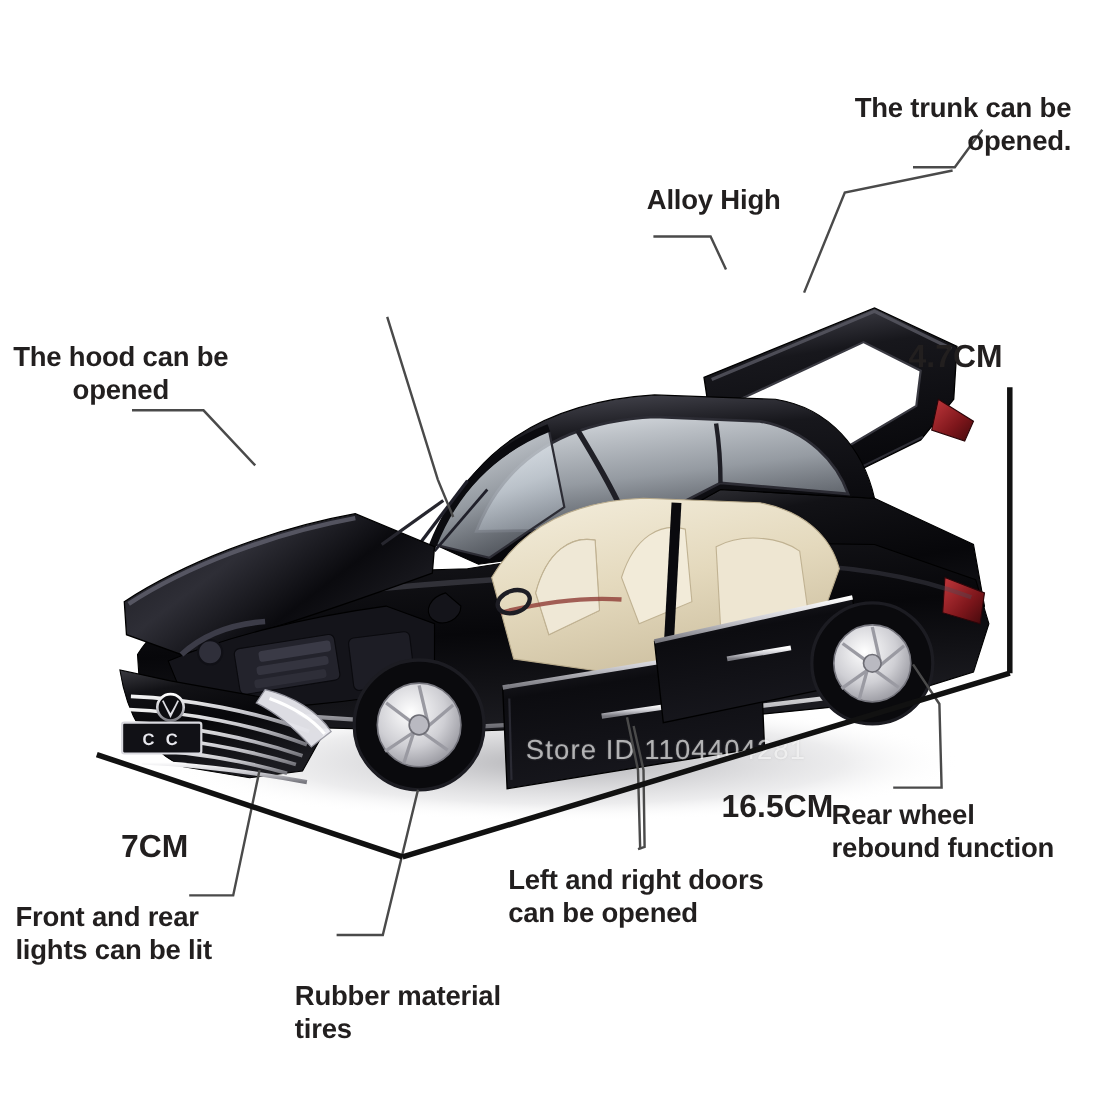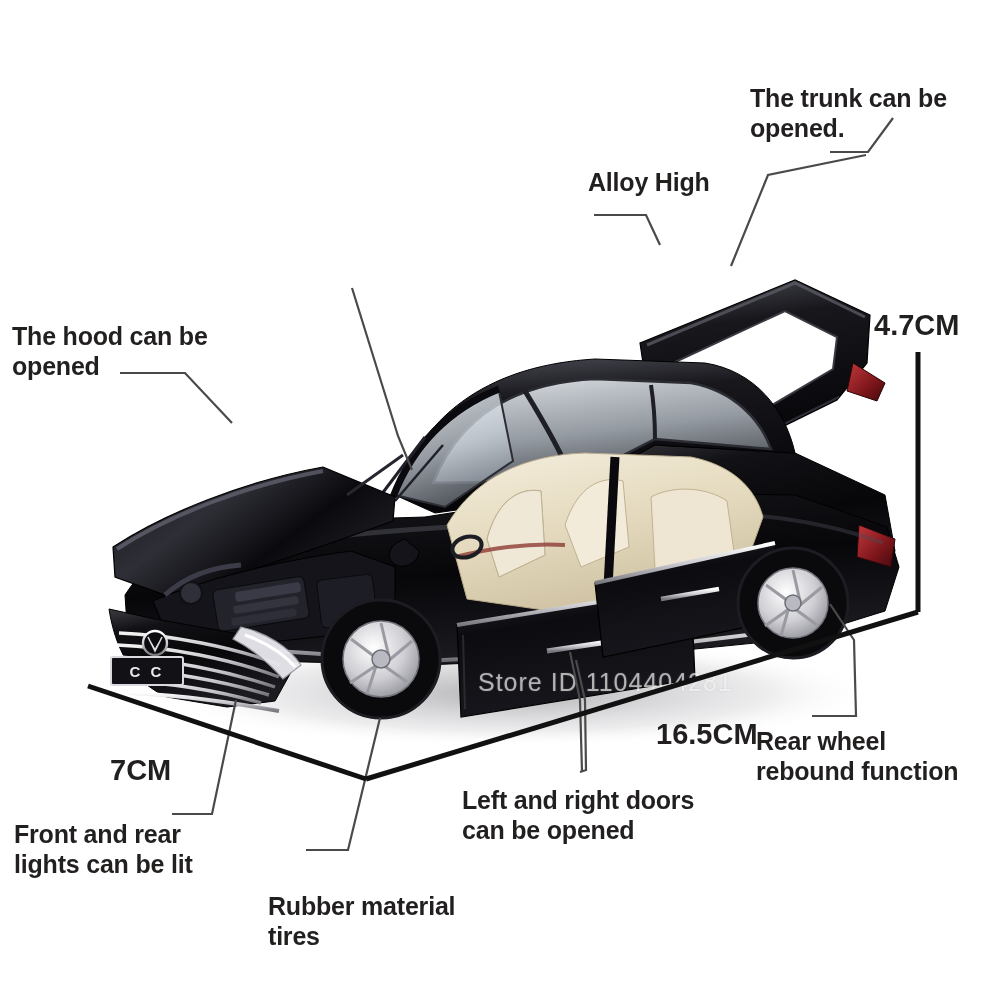--- a/index.html
+++ b/index.html
@@ -308,40 +308,40 @@
       <path d="M812 716 L856 716 L854 640 L830 604"></path>
     </g>
 
     <g fill="none" stroke="#111111" stroke-width="5" stroke-linejoin="miter">
       <path d="M88 686 L366 779"></path>
       <path d="M366 779 L918 612"></path>
       <path d="M918 612 L918 352"></path>
     </g>
   </svg>
 
-  <div class="label sz-feature" style="left:12px;  top:322px;">The hood can be
+  <div class="label sz-feature" style="left:12px;  top:311px;text-align:center;">The hood can be
 opened</div>
 
 
   <div class="label sz-feature" style="left:588px; top:168px;">Alloy High</div>
 
-  <div class="label sz-feature" style="left:750px; top:84px; text-align:left;">The trunk can be
+  <div class="label sz-feature" style="left:777px; top:84px; text-align:right;">The trunk can be
 opened.</div>
 
   <div class="label sz-feature" style="left:14px;  top:820px;">Front and rear
 lights can be lit</div>
 
   <div class="label sz-feature" style="left:268px; top:866px;margin-top:26px;">Rubber material
 tires</div>
 
   <div class="label sz-feature" style="left:756px; top:727px;">Rear wheel
 rebound function</div>
 
   <div class="label sz-feature" style="left:462px; top:786px;">Left and right doors
 can be opened</div>
 
-  <div class="label sz-dim" style="left:874px; top:308px;">4.7CM</div>
+  <div class="label sz-dim" style="left:826px; top:308px;">4.7CM</div>
 
   <div class="label sz-dim" style="left:110px; top:753px;">7CM</div>
 
   <div class="label sz-dim" style="left:612px; top:717px;margin-left:44px;">16.5CM</div>
 
 </div>
 
 </body></html>

